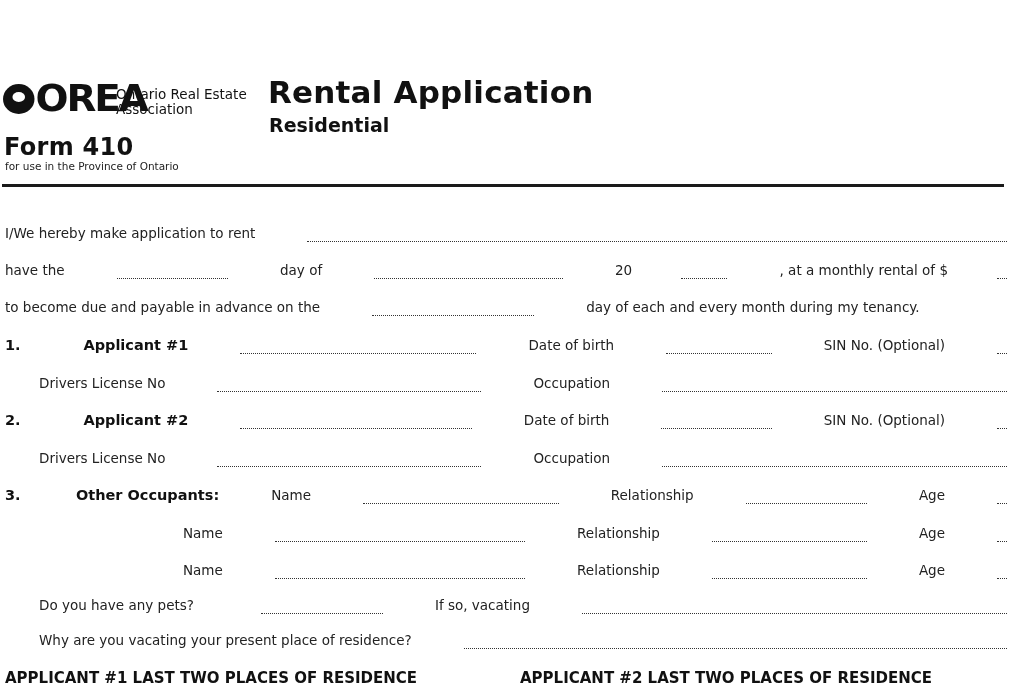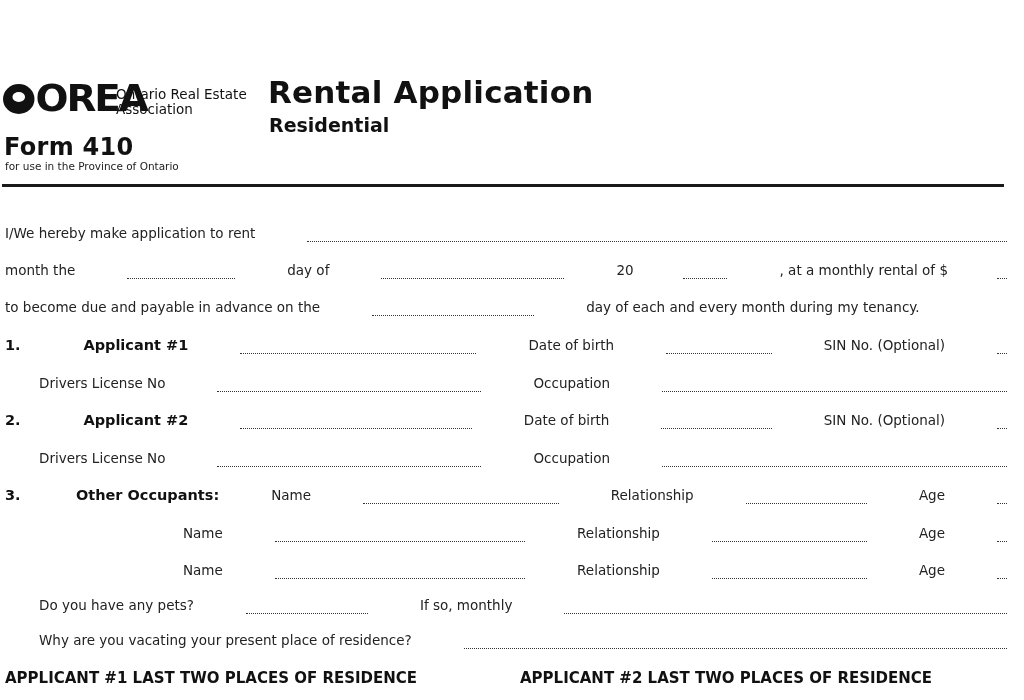--- a/index.html
+++ b/index.html
@@ -46,21 +46,21 @@
 <div class="abs form-sub">for use in the Province of Ontario</div>
 <div class="abs title">Rental Application</div>
 <div class="abs subtitle">Residential</div>
 <div class="abs rule"></div>
 
 <div class="line" style="top:225px">
   <span class="lbl">I/We hereby make application to rent</span>
   <span class="dots"></span>
 </div>
 <div class="line" style="top:262px">
-  <span class="lbl">month the</span>
+  <span class="lbl">have the</span>
   <span class="dots fix" style="width:118px"></span>
   <span class="lbl">day of</span>
   <span class="dots fix" style="width:200px"></span>
   <span class="lbl" style="margin-right:0">20</span>
   <span class="dots fix" style="width:48px;margin-left:1px"></span>
   <span class="lbl" style="margin-left:5px;margin-right:1px">, at a monthly rental of $</span>
   <span class="dots"></span>
 </div>
 <div class="line" style="top:299px">
   <span class="lbl">to become due and payable in advance on the</span>
@@ -120,23 +120,23 @@
 </div>
 <div class="line ind2" style="top:562px">
   <span class="lbl">Name</span>
   <span class="dots fix" style="width:352px"></span>
   <span class="lbl">Relationship</span>
   <span class="dots fix" style="width:218px"></span>
   <span class="lbl">Age</span>
   <span class="dots"></span>
 </div>
 <div class="line ind" style="top:597px">
-  <span class="lbl" style="margin-right:4px">Do you have any pets?</span>
+  <span class="lbl" style="margin-right:19px">Do you have any pets?</span>
   <span class="dots fix" style="width:122px"></span>
-  <span class="lbl">If so, monthly</span>
+  <span class="lbl">If so, vacating</span>
   <span class="dots"></span>
 </div>
 <div class="line ind" style="top:632px">
   <span class="lbl">Why are you vacating your present place of residence?</span>
   <span class="dots"></span>
 </div>
 
 <div class="sec-head" style="left:5px">APPLICANT #1 LAST TWO PLACES OF RESIDENCE</div>
 <div class="sec-head" style="left:520px">APPLICANT #2 LAST TWO PLACES OF RESIDENCE</div>
 

